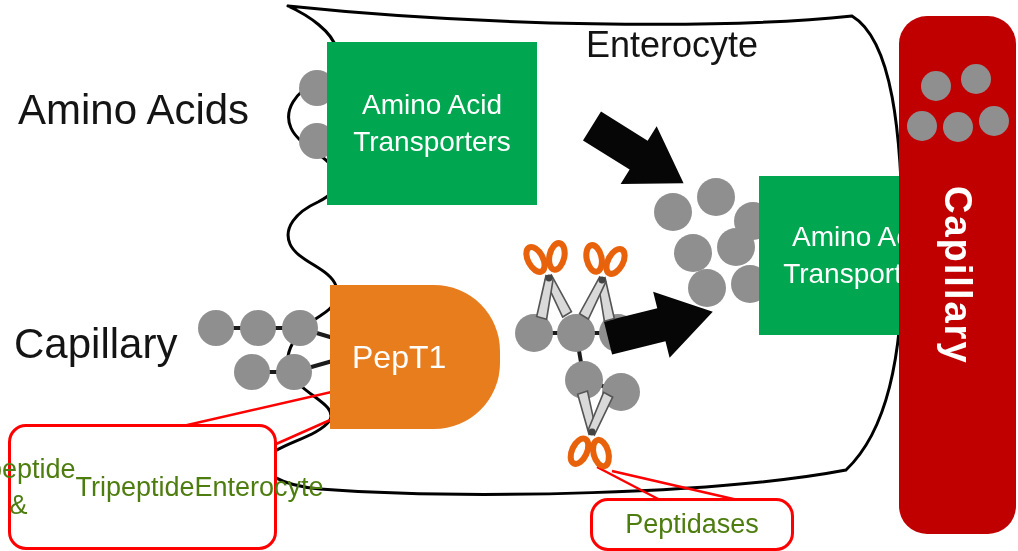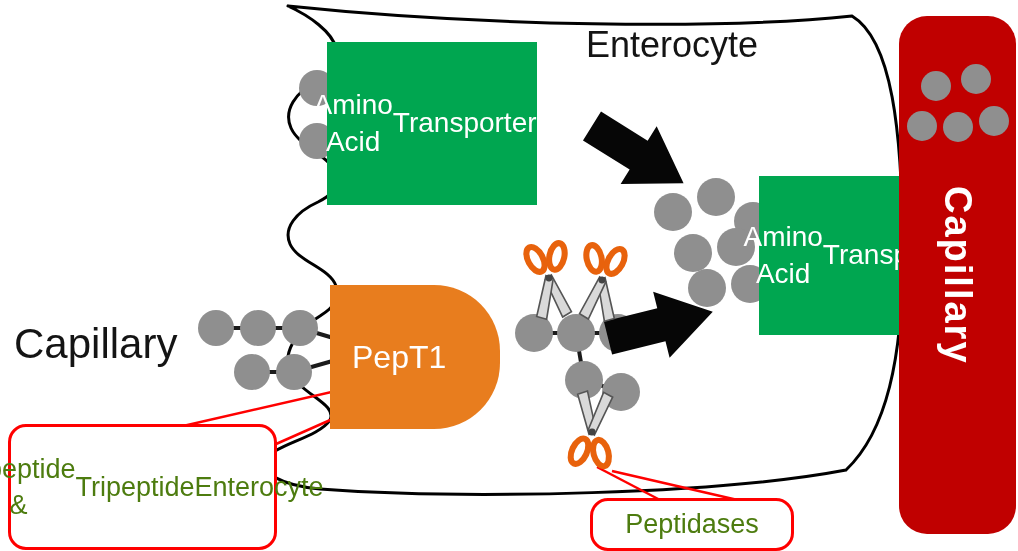--- a/index.html
+++ b/index.html
@@ -18,21 +18,21 @@
   .pivot{fill:#444;}
   .handle{fill:none;stroke:var(--scissor-handle-orange,#E8620C);stroke-width:4.5;}
   
   .plain-label{position:absolute;z-index:3;white-space:nowrap;color:#141414;}
   #lbl-amino{left:18px;top:86px;font-size:42px;}
   #lbl-peptides{left:14px;top:320px;font-size:42px;}
   #lbl-enterocyte{left:586px;top:24px;font-size:36px;}
   
   .green-box{
     position:absolute;z-index:2;background:var(--transporter-green,#00A650);
-    color:#fff;display:flex;flex-direction:row;align-items:center;justify-content:center;
+    color:#fff;display:flex;flex-direction:column;align-items:center;justify-content:center;
     font-size:28px;line-height:1.3;text-align:center;
   }
   #green-top{left:327px;top:42px;width:210px;height:163px;}
   #green-right{left:759px;top:176px;width:206px;height:159px;}
   
   #pept1{
     position:absolute;z-index:2;left:330px;top:285px;width:170px;height:144px;
     background:var(--pept1-orange,#E87D1E);border-radius:0 66px 66px 0;
     color:#fff;font-size:32px;display:flex;align-items:center;padding-left:22px;box-sizing:border-box;
   }
@@ -140,20 +140,21 @@
     </g>
     <g transform="translate(608,338) rotate(-14)">
       <polygon class="arrow" points="0,-17 55,-17 55,-34 108,0 55,34 55,17 0,17"></polygon>
     </g>
 
     <use href="#scissors" transform="translate(549,278) rotate(172) scale(1.35)"></use>
     <use href="#scissors" transform="translate(602,280) rotate(188) scale(1.35)"></use>
     <use href="#scissors" transform="translate(592,432) rotate(5) scale(1.35)"></use>
   </svg>
 
+  <div class="plain-label" id="lbl-amino">Amino Acids</div>
   <div class="plain-label" id="lbl-peptides">Capillary</div>
   <div class="plain-label" id="lbl-enterocyte">Enterocyte</div>
 
   <div class="green-box" id="green-top">
     <span>Amino Acid</span>
     <span>Transporters</span>
   </div>
   <div class="green-box" id="green-right">
     <span>Amino Acid</span>
     <span>Transporters</span>

